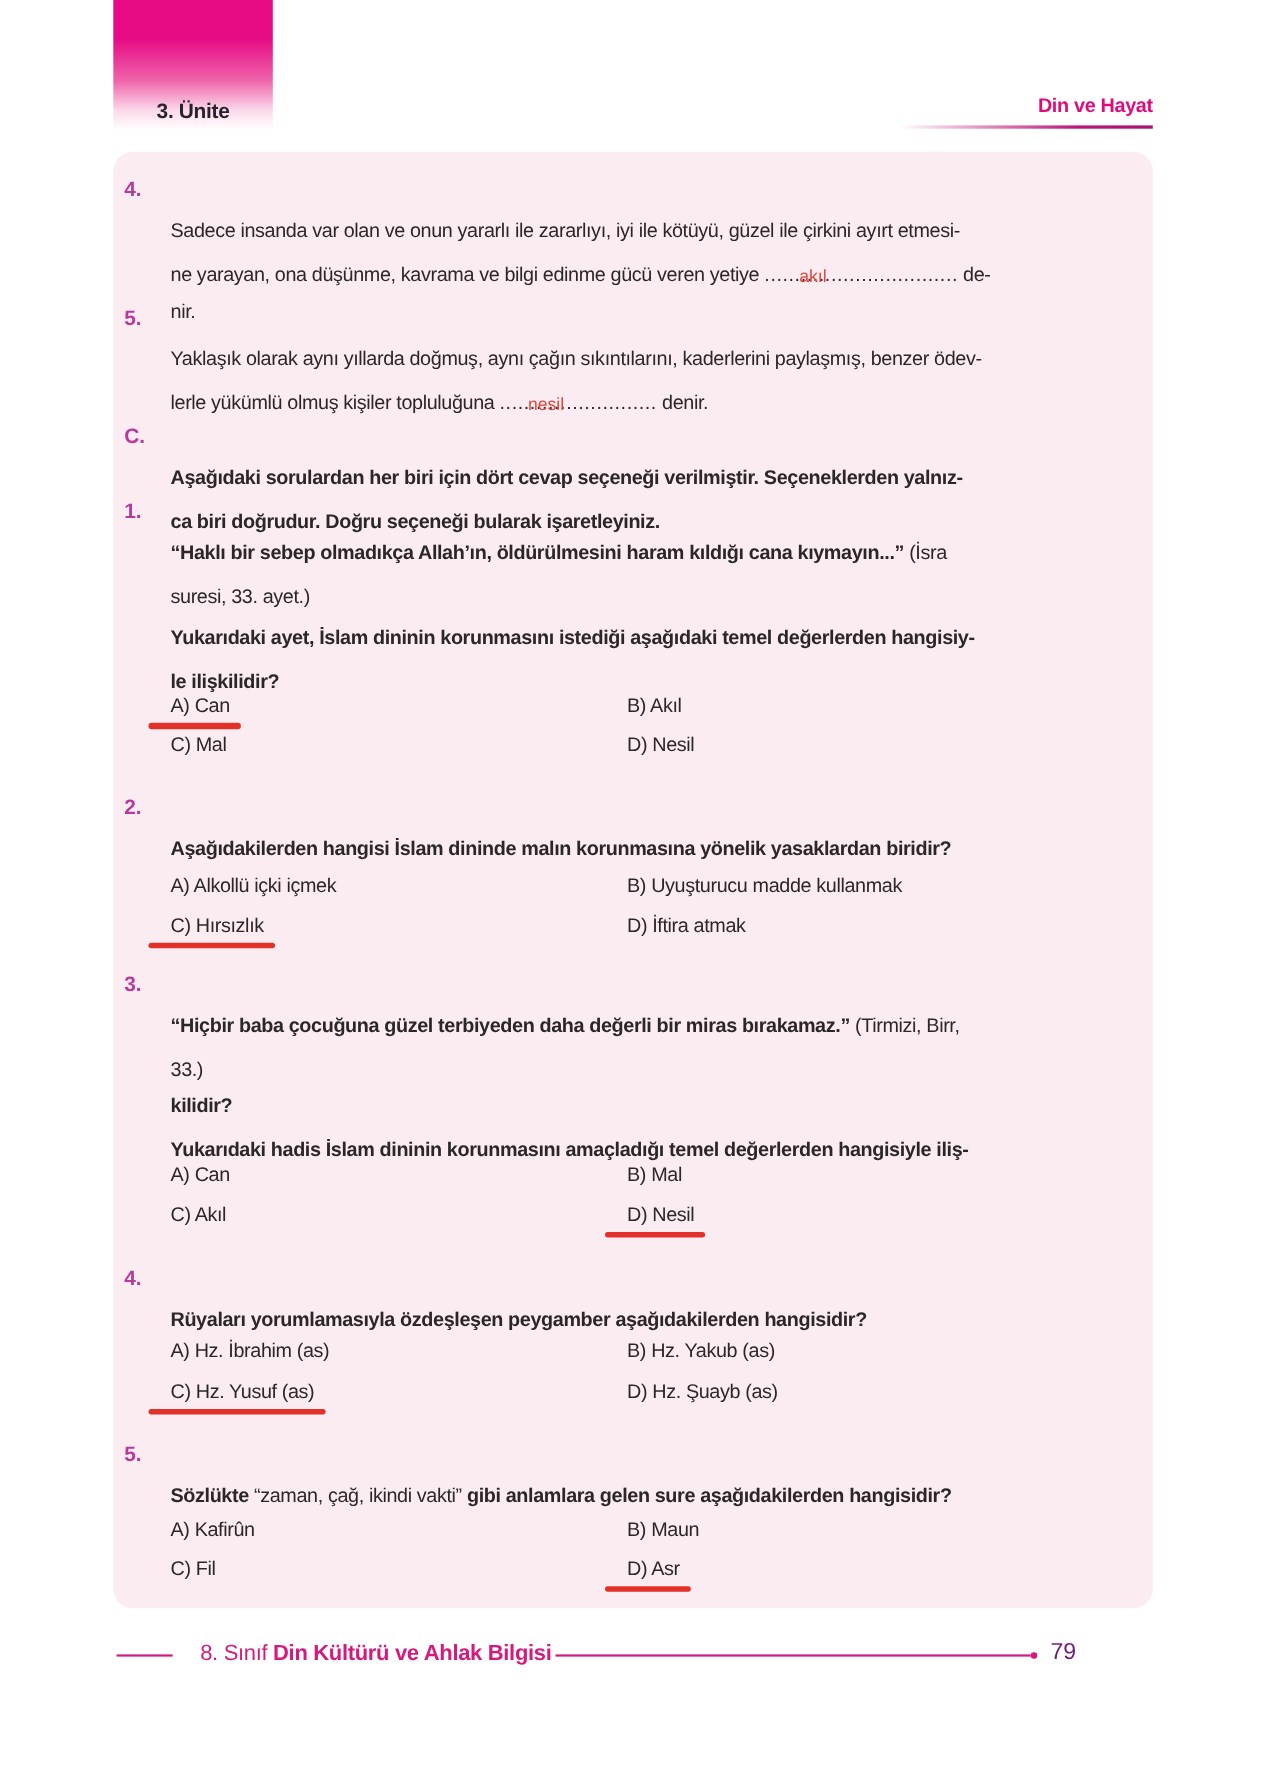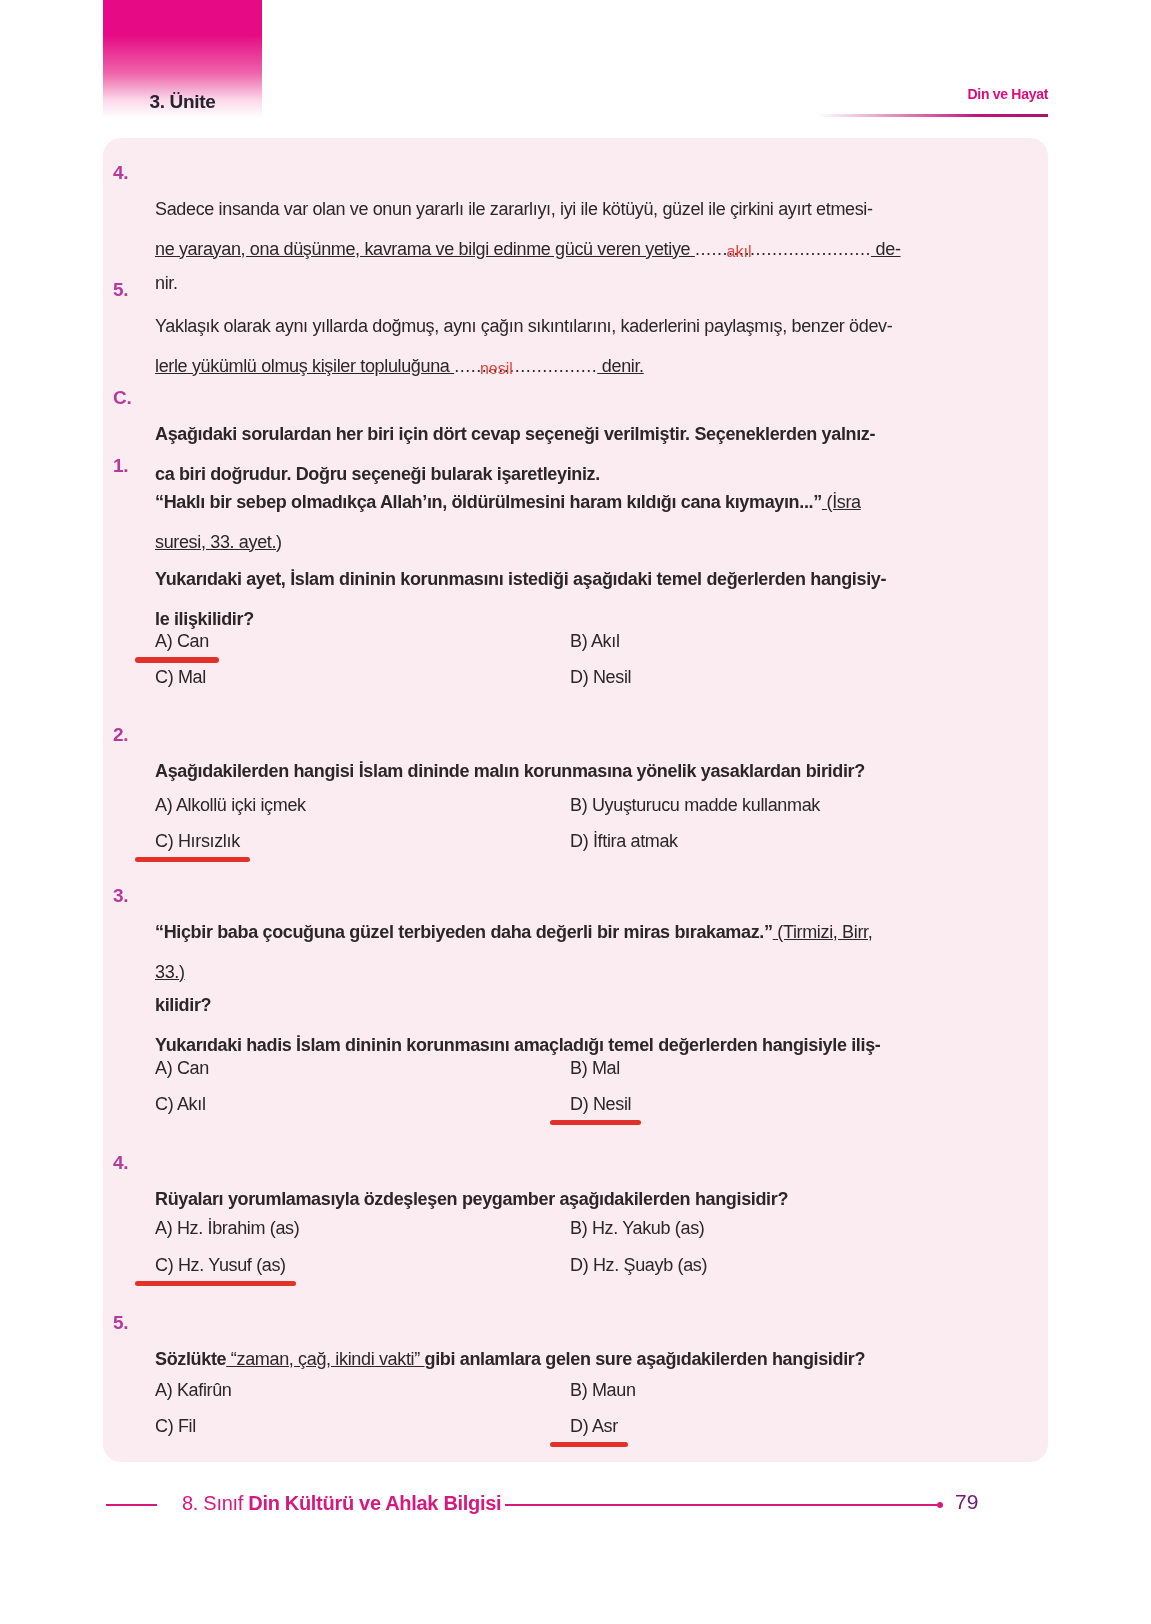--- a/index.html
+++ b/index.html
@@ -1,36 +1,36 @@
 <!DOCTYPE html>
 <html><head>
 <meta charset="utf-8">
 <style>
   html,body{margin:0;padding:0;background:#ffffff;}
   .page{position:relative;width:1151px;height:1624px;background:#ffffff;overflow:hidden;
         font-family:"Liberation Sans", sans-serif;color:#2b2627;}
 
   
-  .unit-box{position:absolute;left:103px;top:0;width:159px;height:118px;
+  .unit-box{position:absolute;left:103px;top:0;width:145px;height:118px;
             background:linear-gradient(180deg,#e60b84 0%,#e60b84 30%,#ef64ab 62%,#fbd9ea 85%,#ffffff 100%);}
   .unit-label{position:absolute;left:0;right:0;bottom:5px;text-align:center;
               font-size:19px;font-weight:bold;color:#26222e;letter-spacing:-0.3px;}
-  .chapter{position:absolute;right:103px;top:86px;font-size:14px;font-weight:bold;color:#df0b7c;letter-spacing:-0.3px;}
+  .chapter{position:absolute;right:103px;top:86px;font-size:18px;font-weight:bold;color:#df0b7c;letter-spacing:-0.3px;}
   .chapter-rule{position:absolute;left:818px;top:114px;width:230px;height:3px;
                 background:linear-gradient(90deg,rgba(200,20,120,0) 0%,#c01478 70%,#a91370 100%);}
 
   
   .panel{position:absolute;left:103px;top:138px;width:945px;height:1324px;background:#fbecf2;border-radius:18px;}
   .block{position:absolute;left:10px;right:8px;display:flex;}
   .qnum{flex:0 0 42px;font-size:19px;font-weight:bold;color:#b53a9a;letter-spacing:-0.2px;line-height:25px;}
   .qbody{flex:1;min-width:0;}
   .line{white-space:nowrap;line-height:34.5px;font-size:18px;letter-spacing:-0.35px;height:34.5px;}
   .line:first-child{line-height:25px;height:auto;margin-bottom:9.5px;margin-top:37px;}
   .bold{font-weight:bold;}
-  .reg{font-weight:normal;text-decoration:underline;}
+  .reg{font-weight:normal;}
 
   
   .blank{display:inline-block;position:relative;}
   .dots{letter-spacing:0.5px;}
   .handwritten{position:absolute;left:18%;bottom:4px;color:#e2463c;font-size:16px;font-weight:normal;
                letter-spacing:0;line-height:21px;white-space:nowrap;}
 
   
   .opt-grid{display:grid;grid-template-columns:415px 1fr;grid-auto-rows:35.5px;}
   .opt{font-size:18px;letter-spacing:-0.35px;line-height:21px;margin-top:33px;}

